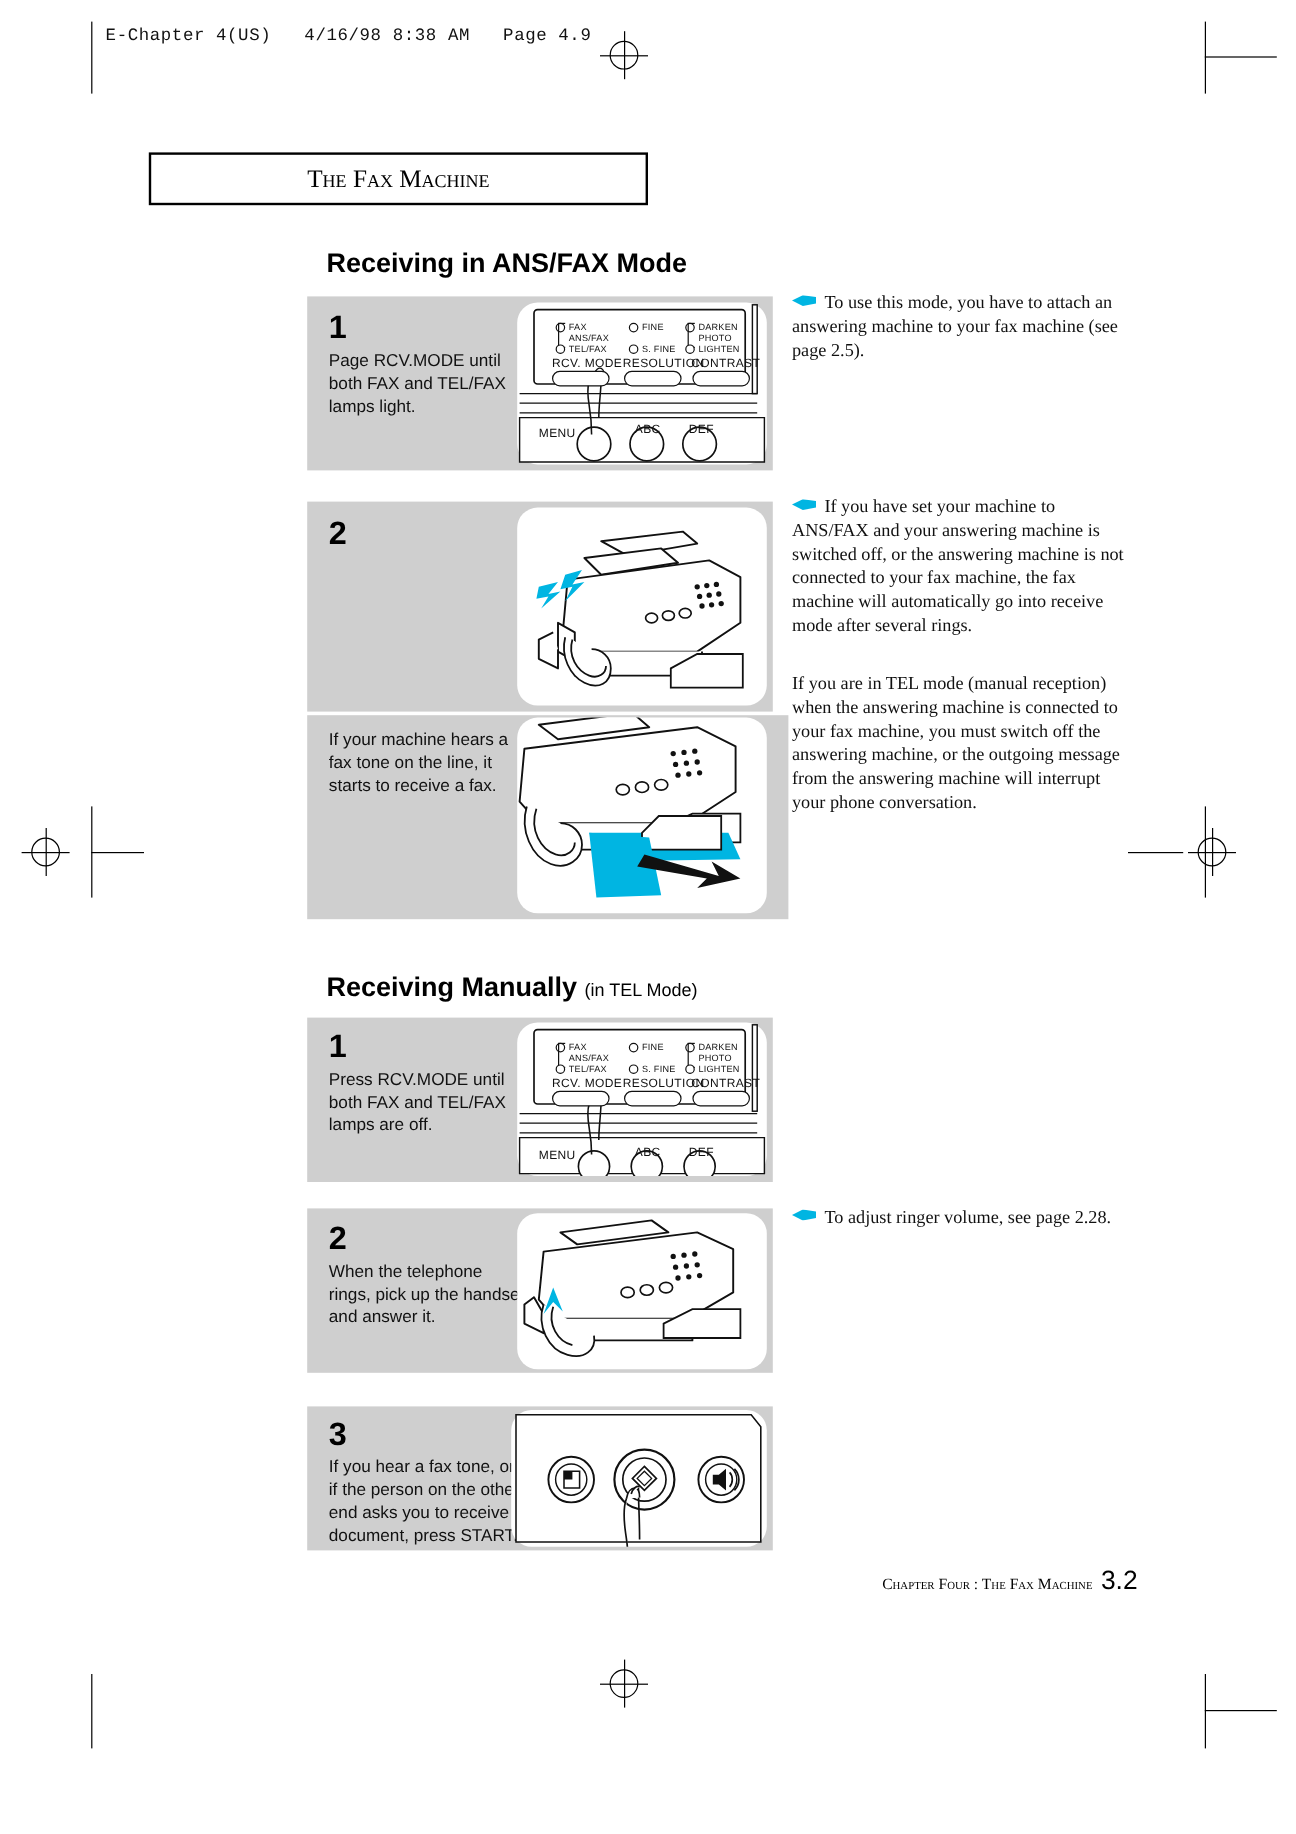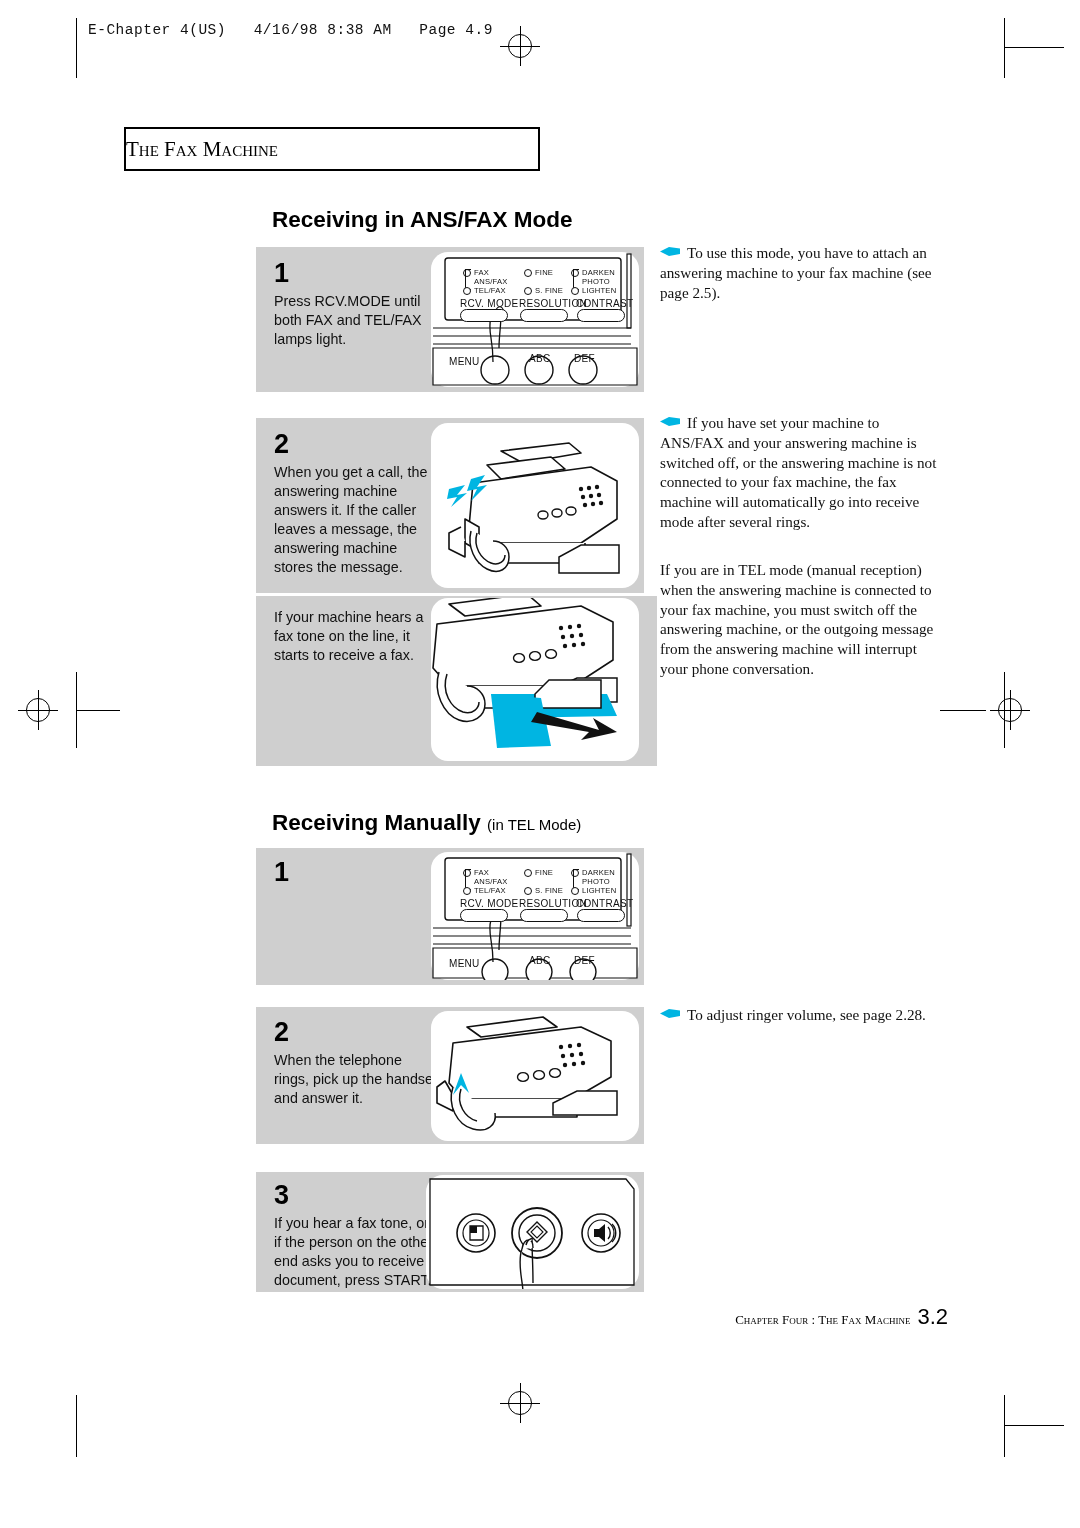--- a/index.html
+++ b/index.html
@@ -24,21 +24,21 @@
   .slug{
     position:absolute;left:88px;top:22px;
     font-family:"Liberation Mono", monospace;
     font-size:14.5px;letter-spacing:.5px;color:#111;white-space:pre;
   }
 
   
   .title-box{
     position:absolute;left:124px;top:127px;width:412px;height:40px;
     border:2px solid #000;background:#fff;
-    display:flex;align-items:center;justify-content:flex-start;
+    display:flex;align-items:center;justify-content:center;
   }
   .title-box .t{
     font-family:"Liberation Serif", serif;
     font-size:21px;color:#000;white-space:nowrap;
   }
   .sc{font-variant:small-caps;}
 
   
   .h2{
     position:absolute;font-family:"Liberation Sans", sans-serif;
@@ -141,21 +141,21 @@
     <span class="t sc">The Fax Machine</span>
   </div>
 
   <div class="h2" style="left:272px;top:207px;">
     <span>Receiving in ANS/FAX Mode</span>
   </div>
 
   <div class="panel" style="left:256px;top:247px;width:388px;height:145px;">
     <div class="steptext" style="top:13px;width:165px;">
       <div class="num">1</div>
-      <div class="txt">Press RCV.MODE until both FAX and TEL/FAX lamps light.</div>
+      <div class="txt">Page RCV.MODE until both FAX and TEL/FAX lamps light.</div>
     </div>
     <div class="plate" style="left:175px;top:5px;width:208px;height:135px;">
       <svg width="208" height="135" viewBox="0 0 208 135">
         <rect x="14" y="6" width="176" height="62" rx="3" fill="#fff" stroke="#111" stroke-width="1.4"></rect>
         <rect x="196" y="2" width="4" height="74" fill="#fff" stroke="#111" stroke-width="1.2"></rect>
         <path d="M2 76 H200 M2 84 H200 M2 92 H200" stroke="#111" stroke-width="1.1" fill="none"></path>
         <path d="M2 96 H206 L206 133 H2 Z" fill="#fff" stroke="#111" stroke-width="1.2"></path>
         <circle cx="64" cy="118" r="14" fill="#fff" stroke="#111" stroke-width="1.4"></circle>
         <circle cx="108" cy="118" r="14" fill="#fff" stroke="#111" stroke-width="1.4"></circle>
         <circle cx="152" cy="118" r="14" fill="#fff" stroke="#111" stroke-width="1.4"></circle>
@@ -201,21 +201,20 @@
     <span class="bullet">
       <svg width="20" height="9" viewBox="0 0 20 9">
           <path d="M0 4.5 L9 0 L20 1.5 L20 7 L9 9 Z" fill="#00b5e2"></path>
         </svg>
     </span><span>To use this mode, you have to attach an answering machine to your fax machine (see page 2.5).</span>
   </div>
 
   <div class="panel" style="left:256px;top:418px;width:388px;height:175px;">
     <div class="steptext" style="top:13px;width:165px;">
       <div class="num">2</div>
-      <div class="txt">When you get a call, the answering machine answers it. If the caller leaves a message, the answering machine stores the message.</div>
     </div>
     <div class="plate" style="left:175px;top:5px;width:208px;height:165px;">
       <svg width="208" height="165" viewBox="0 0 208 165">
         <g fill="#fff" stroke="#111" stroke-width="1.6" stroke-linejoin="round">
           <path d="M70 28 L138 20 L150 30 L92 40 Z"></path>
           <path d="M56 42 L120 34 L134 46 L70 56 Z"></path>
           <path d="M42 60 L160 44 L186 58 L186 96 L150 120 L48 120 L38 104 Z"></path>
           <path d="M48 120 L48 140 L154 140 L154 120"></path>
           <path d="M34 96 L34 120 L48 128 L48 104 Z"></path>
           <path d="M30 104 L18 110 L18 126 L34 134 L34 118"></path>
@@ -302,20 +301,21 @@
   </div>
 
   <div class="h2" style="left:272px;top:810px;">
     <span>Receiving Manually</span>
     <span class="light">(in TEL Mode)</span>
   </div>
 
   <div class="panel" style="left:256px;top:848px;width:388px;height:137px;">
     <div class="steptext" style="top:11px;width:165px;">
       <div class="num">1</div>
+      <div class="txt">Press RCV.MODE until both FAX and TEL/FAX lamps are off.</div>
     </div>
     <div class="plate" style="left:175px;top:4px;width:208px;height:128px;">
       <svg width="208" height="128" viewBox="0 0 208 128">
         <rect x="14" y="6" width="176" height="62" rx="3" fill="#fff" stroke="#111" stroke-width="1.4"></rect>
         <rect x="196" y="2" width="4" height="72" fill="#fff" stroke="#111" stroke-width="1.2"></rect>
         <path d="M2 76 H200 M2 84 H200 M2 92 H200" stroke="#111" stroke-width="1.1" fill="none"></path>
         <path d="M2 96 H206 L206 126 H2 Z" fill="#fff" stroke="#111" stroke-width="1.2"></path>
         <circle cx="64" cy="120" r="13" fill="#fff" stroke="#111" stroke-width="1.4"></circle>
         <circle cx="108" cy="120" r="13" fill="#fff" stroke="#111" stroke-width="1.4"></circle>
         <circle cx="152" cy="120" r="13" fill="#fff" stroke="#111" stroke-width="1.4"></circle>

